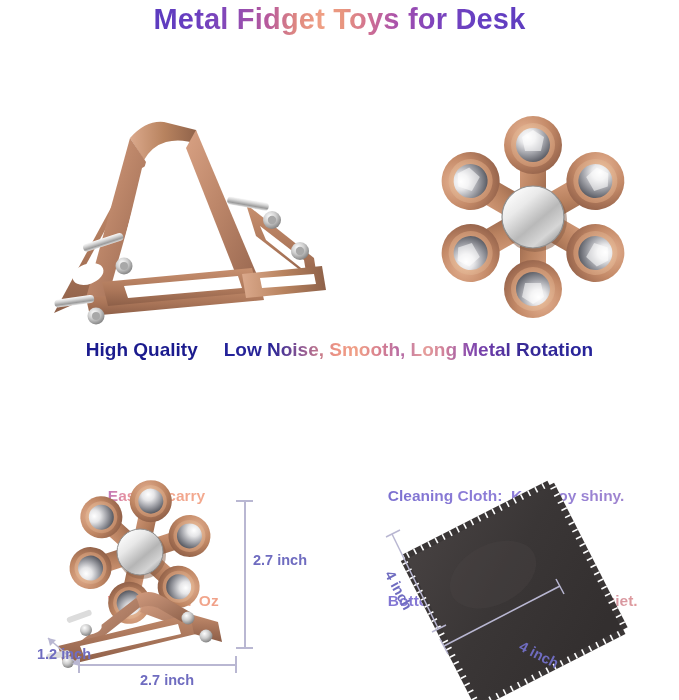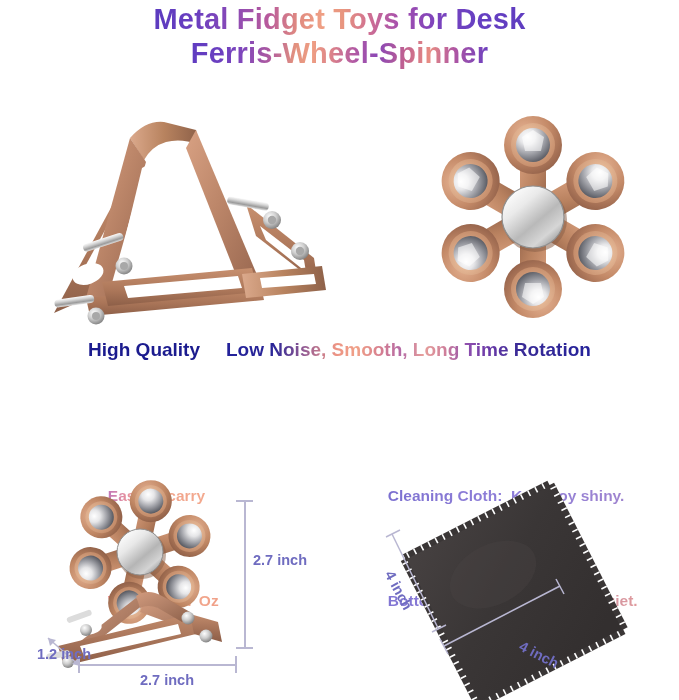--- a/index.html
+++ b/index.html
@@ -84,23 +84,20 @@
   .abs{position:absolute;}
 </style>
 </head>
 <body>
 
 <div class="page">
 
   <div class="title-wrap">
     <div class="title-line">
       <span class="grad-text t1">Metal Fidget Toys for Desk</span>
-    </div>
-    <div class="title-line">
-      <span class="grad-text t2">Ferris-Wheel-Spinner</span>
     </div>
   </div>
 
   <div class="abs" style="left:46px;top:108px;width:300px;height:225px;">
     <svg width="300" height="225" viewBox="0 0 300 225">
       <defs>
         <linearGradient id="cop1" x1="0" y1="0" x2="1" y2="1">
           <stop offset="0%" stop-color="#d8a183"></stop>
           <stop offset="45%" stop-color="#bc8669"></stop>
           <stop offset="100%" stop-color="#96654e"></stop>
@@ -261,21 +258,21 @@
         </g>
 
         <circle cx="2" cy="3" r="32" fill="#8a6048" opacity="0.55"></circle>
         <circle cx="0" cy="0" r="31" fill="url(#hub)"></circle>
         <circle cx="0" cy="0" r="31" fill="none" stroke="#8f8f8f" stroke-width="1.2"></circle>
       </g>
     </svg>
   </div>
 
   <div class="promo">
-    <span class="hq">High Quality</span><span class="spacer"></span><span class="grad-text lns">Low Noise, Smooth, Long Time Rotation</span>
+    <span class="hq">High Quality</span><span class="spacer"></span><span class="grad-text lns">Low Noise, Smooth, Long Metal Rotation</span>
   </div>
 
   <div class="cap-left">
     <div>
       <span class="grad-text l1">Easy to carry</span>
     </div>
     <div>
       <span class="grad-text l2">Weight:  4.7 Oz</span>
     </div>
   </div>

